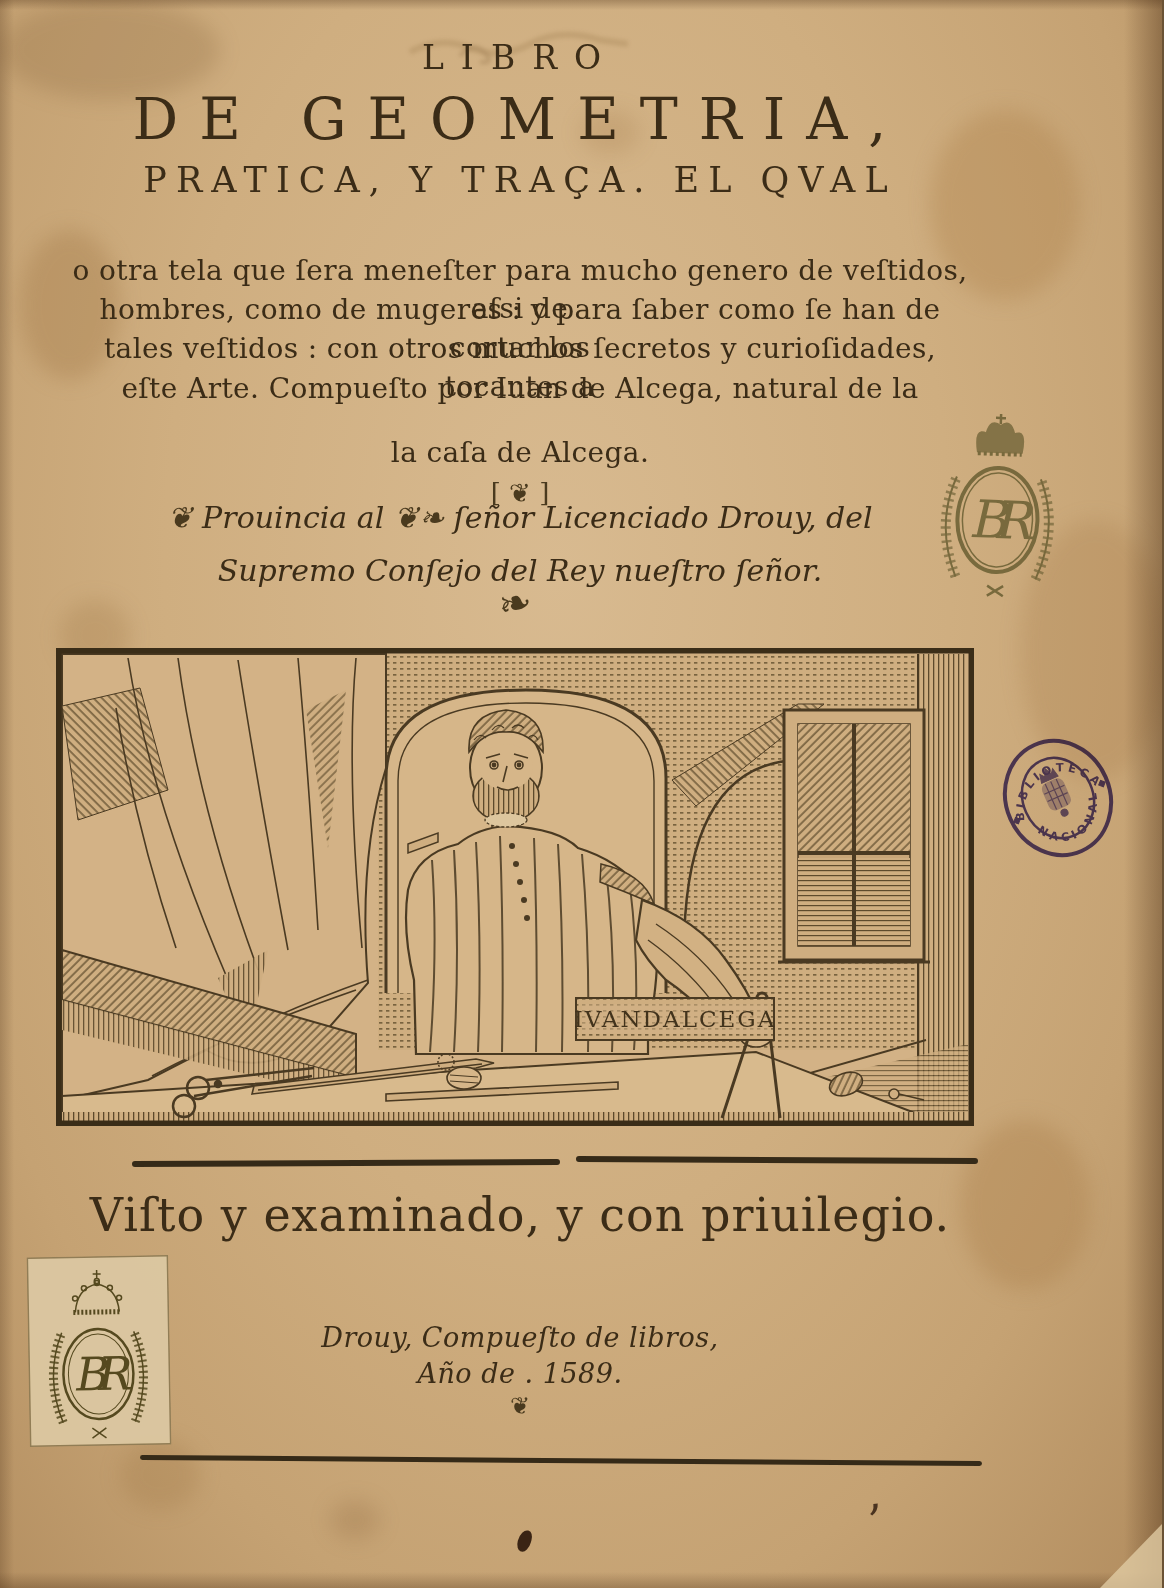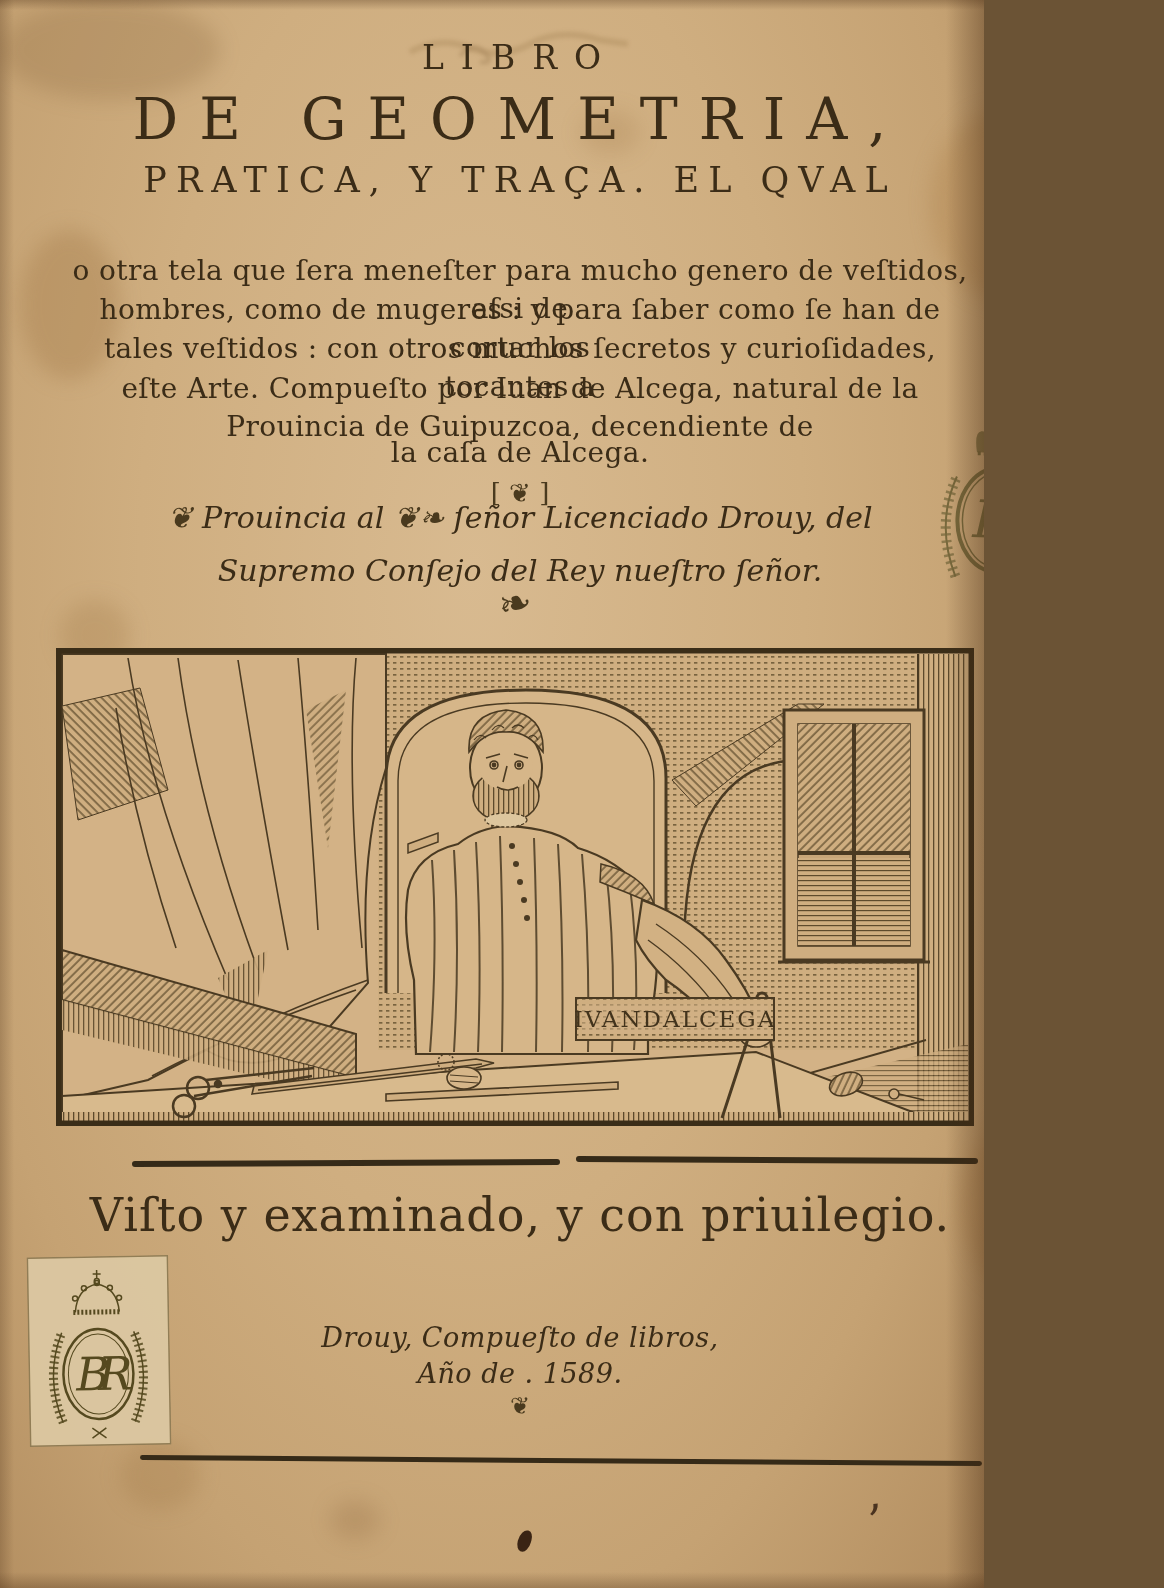--- a/index.html
+++ b/index.html
@@ -1,16 +1,16 @@
 <!DOCTYPE html>
 <html><head>
 <meta charset="utf-8">
 <style>
   html,body{margin:0;padding:0;background:#6b5335;}
-  .page{position:relative;width:984px;height:1588px;overflow:hidden;
+  .page{position:relative;width:1162px;height:1588px;overflow:hidden;
     font-family:"DejaVu Serif","Liberation Serif",serif;color:#3b2c17;
     background:radial-gradient(ellipse at 48% 36%, #d8ba90 0%, #cfae80 46%, #c5a273 74%, #b28d5f 100%);}
   .abs{position:absolute;}
   .ctr{text-align:center;}
   
   .edge-right{right:0;top:0;width:38px;height:100%;background:linear-gradient(to left, rgba(70,42,18,.40), rgba(70,42,18,0));}
   .edge-left{left:0;top:0;width:14px;height:100%;background:linear-gradient(to right, rgba(70,42,18,.25), rgba(70,42,18,0));}
   .edge-top{left:0;top:0;width:100%;height:10px;background:linear-gradient(to bottom, rgba(70,42,18,.30), rgba(70,42,18,0));}
   .edge-bottom{left:0;bottom:0;width:100%;height:16px;background:linear-gradient(to top, rgba(70,42,18,.30), rgba(70,42,18,0));}
   .corner-chip{left:1100px;top:1522px;width:64px;height:66px;background:#e0cba2;clip-path:polygon(100% 0,100% 100%,0 100%);opacity:.8;}
@@ -51,21 +51,20 @@
   </svg>
 
   <div class="abs col ctr t1">LIBRO</div>
   <div class="abs col ctr t3">PRATICA, Y TRAÇA. EL QVAL</div>
   <div class="abs col ctr t2">DE GEOMETRIA,</div>
 
   <div class="abs col ctr arg" style="top:252px;">o otra tela que ſera meneſter para mucho genero de veſtidos, aſsi de</div>
   <div class="abs col ctr arg" style="top:291px;">hombres, como de mugeres : y para ſaber como ſe han de cortar los</div>
   <div class="abs col ctr arg" style="top:330px;">tales veſtidos : con otros muchos ſecretos y curioſidades, tocantes a</div>
   <div class="abs col ctr arg" style="top:370px;">eſte Arte.  Compueſto por Iuan de Alcega, natural de la</div>
-  <div class="abs col ctr arg" style="top:408px;">Prouincia de Guipuzcoa, decendiente de</div>
   <div class="abs col ctr arg" style="top:434px;">la caſa de Alcega.</div>
 
   <div class="abs col ctr orn" style="top:478px;font-size:26px;">[ ❦ ]</div>
 
   <div class="abs col ctr ded" style="top:500px;">
     <span class="orn">❦</span>
     <span>Prouincia al</span>
     <span class="orn">❦❧</span>
     <span>ſeñor Licenciado Drouy, del</span>
   </div>

